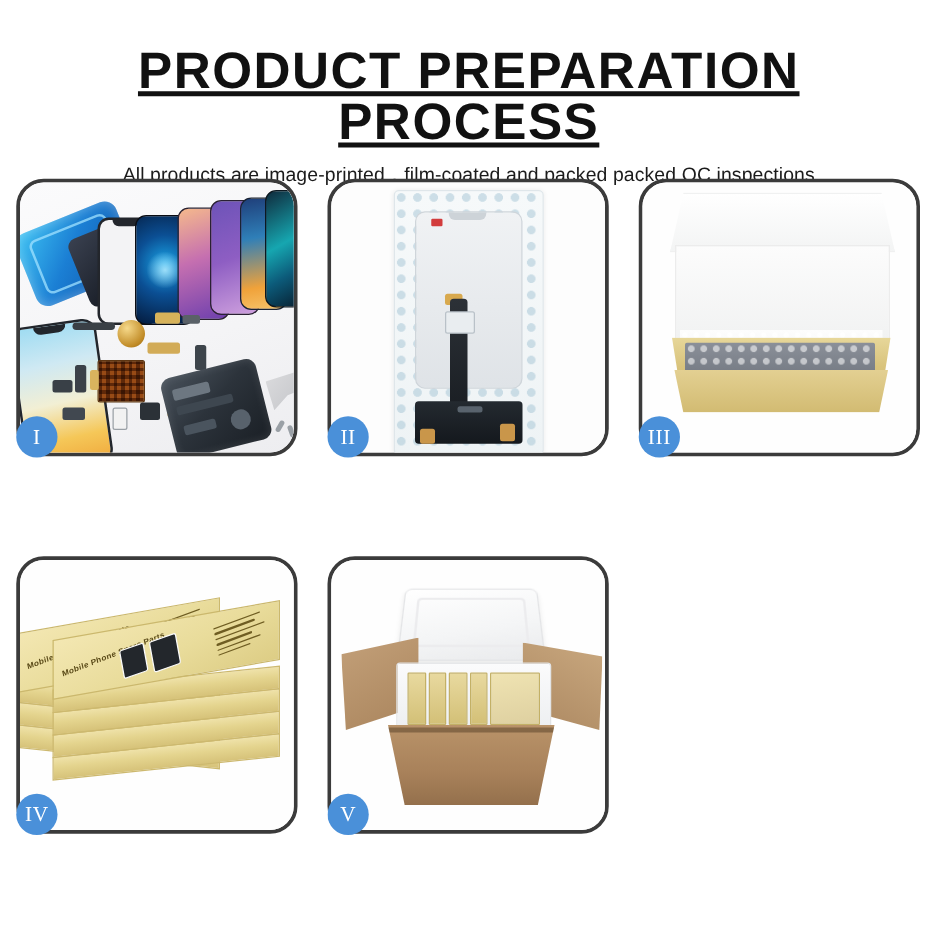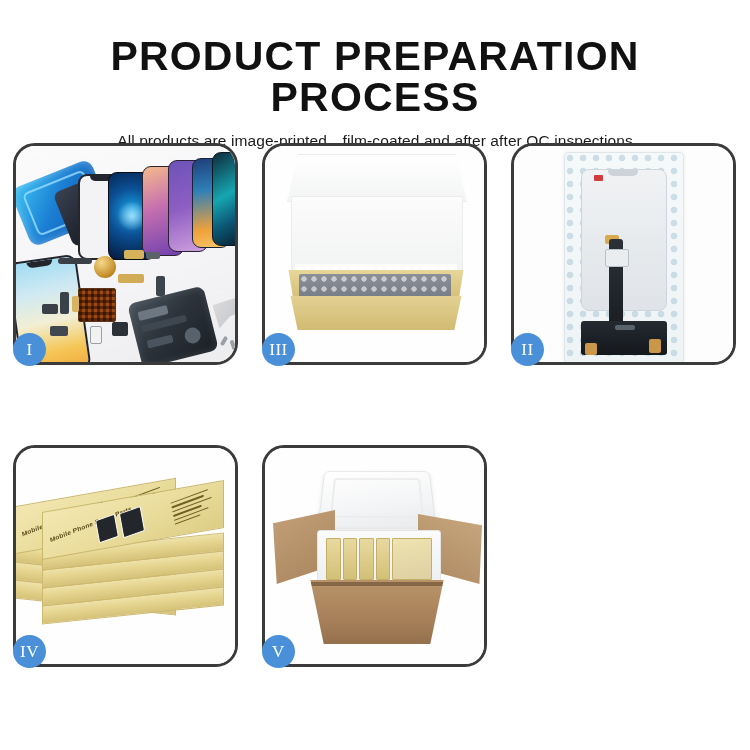--- a/index.html
+++ b/index.html
@@ -13,20 +13,21 @@
   #page{position:relative;width:750px;height:750px;background:#fff;}
 
   
   .header{position:absolute;left:0;top:0;width:750px;text-align:center;}
   .title{
     margin:0;padding:0;
     font-family:"Liberation Sans", sans-serif;
     font-size:41px;font-weight:700;letter-spacing:1.2px;
     color:#111;line-height:1;
     margin-top:36px;
+    text-decoration:underline;
   }
   .subtitle{
     margin:0;padding:0;margin-top:14px;
     font-family:"Liberation Sans", sans-serif;
     font-size:15.5px;font-weight:400;letter-spacing:.1px;
     color:#1b1b1b;line-height:1.2;
   }
 
   
   .grid{
@@ -334,21 +335,21 @@
   .c6-shadow{position:absolute;left:10px;top:190px;width:200px;height:12px;
     background:radial-gradient(ellipse at center,rgba(0,0,0,.12),rgba(0,0,0,0) 70%);}
 </style>
 </head>
 <body>
 
 <div id="page">
 
   <div class="header">
     <h1 class="title">PRODUCT PREPARATION PROCESS</h1>
-    <p class="subtitle">All products are image-printed，film-coated and after after QC inspections</p>
+    <p class="subtitle">All products are image-printed，film-coated and packed packed QC inspections</p>
   </div>
 
   <div class="grid">
 
     <div class="panel">
       <div class="panel-inner p1">
         <div class="adhesive"></div>
         <div class="dark-screen"></div>
         <div class="ph a"></div>
         <div class="ph b"></div>
@@ -380,49 +381,49 @@
         <div class="tweezer"></div>
         <div class="screws">
           <b></b>
             <b></b>
         </div>
       </div>
       <div class="badge">I</div>
     </div>
 
     <div class="panel">
-      <div class="panel-inner p3">
-        <div class="box3-lid"></div>
-        <div class="box3-back"></div>
-        <div class="box3-foam"></div>
-        <div class="box3-tray"></div>
-        <div class="box3-grey"></div>
-        <div class="box3-front"></div>
-      </div>
-      <div class="badge">III</div>
-    </div>
-
-    <div class="panel">
       <div class="panel-inner p2">
         <div class="bubblebag">
           <div class="lcd">
             <div class="notch"></div>
             <div class="redmark"></div>
           </div>
           <div class="tab1"></div>
           <div class="flexcable"></div>
           <div class="connector"></div>
           <div class="boardbottom">
             <u></u>
               <u></u>
               <u></u>
           </div>
         </div>
       </div>
       <div class="badge">II</div>
+    </div>
+
+    <div class="panel">
+      <div class="panel-inner p3">
+        <div class="box3-lid"></div>
+        <div class="box3-back"></div>
+        <div class="box3-foam"></div>
+        <div class="box3-tray"></div>
+        <div class="box3-grey"></div>
+        <div class="box3-front"></div>
+      </div>
+      <div class="badge">III</div>
     </div>
 
     <div class="panel">
       <div class="panel-inner p4">
         <div class="stackA">
           <div class="kbox s" style="top:100px"></div>
           <div class="kbox s" style="top:82px"></div>
           <div class="kbox s" style="top:64px"></div>
           <div class="kbox s" style="top:46px"></div>
           <div class="lid" style="top:4px">

